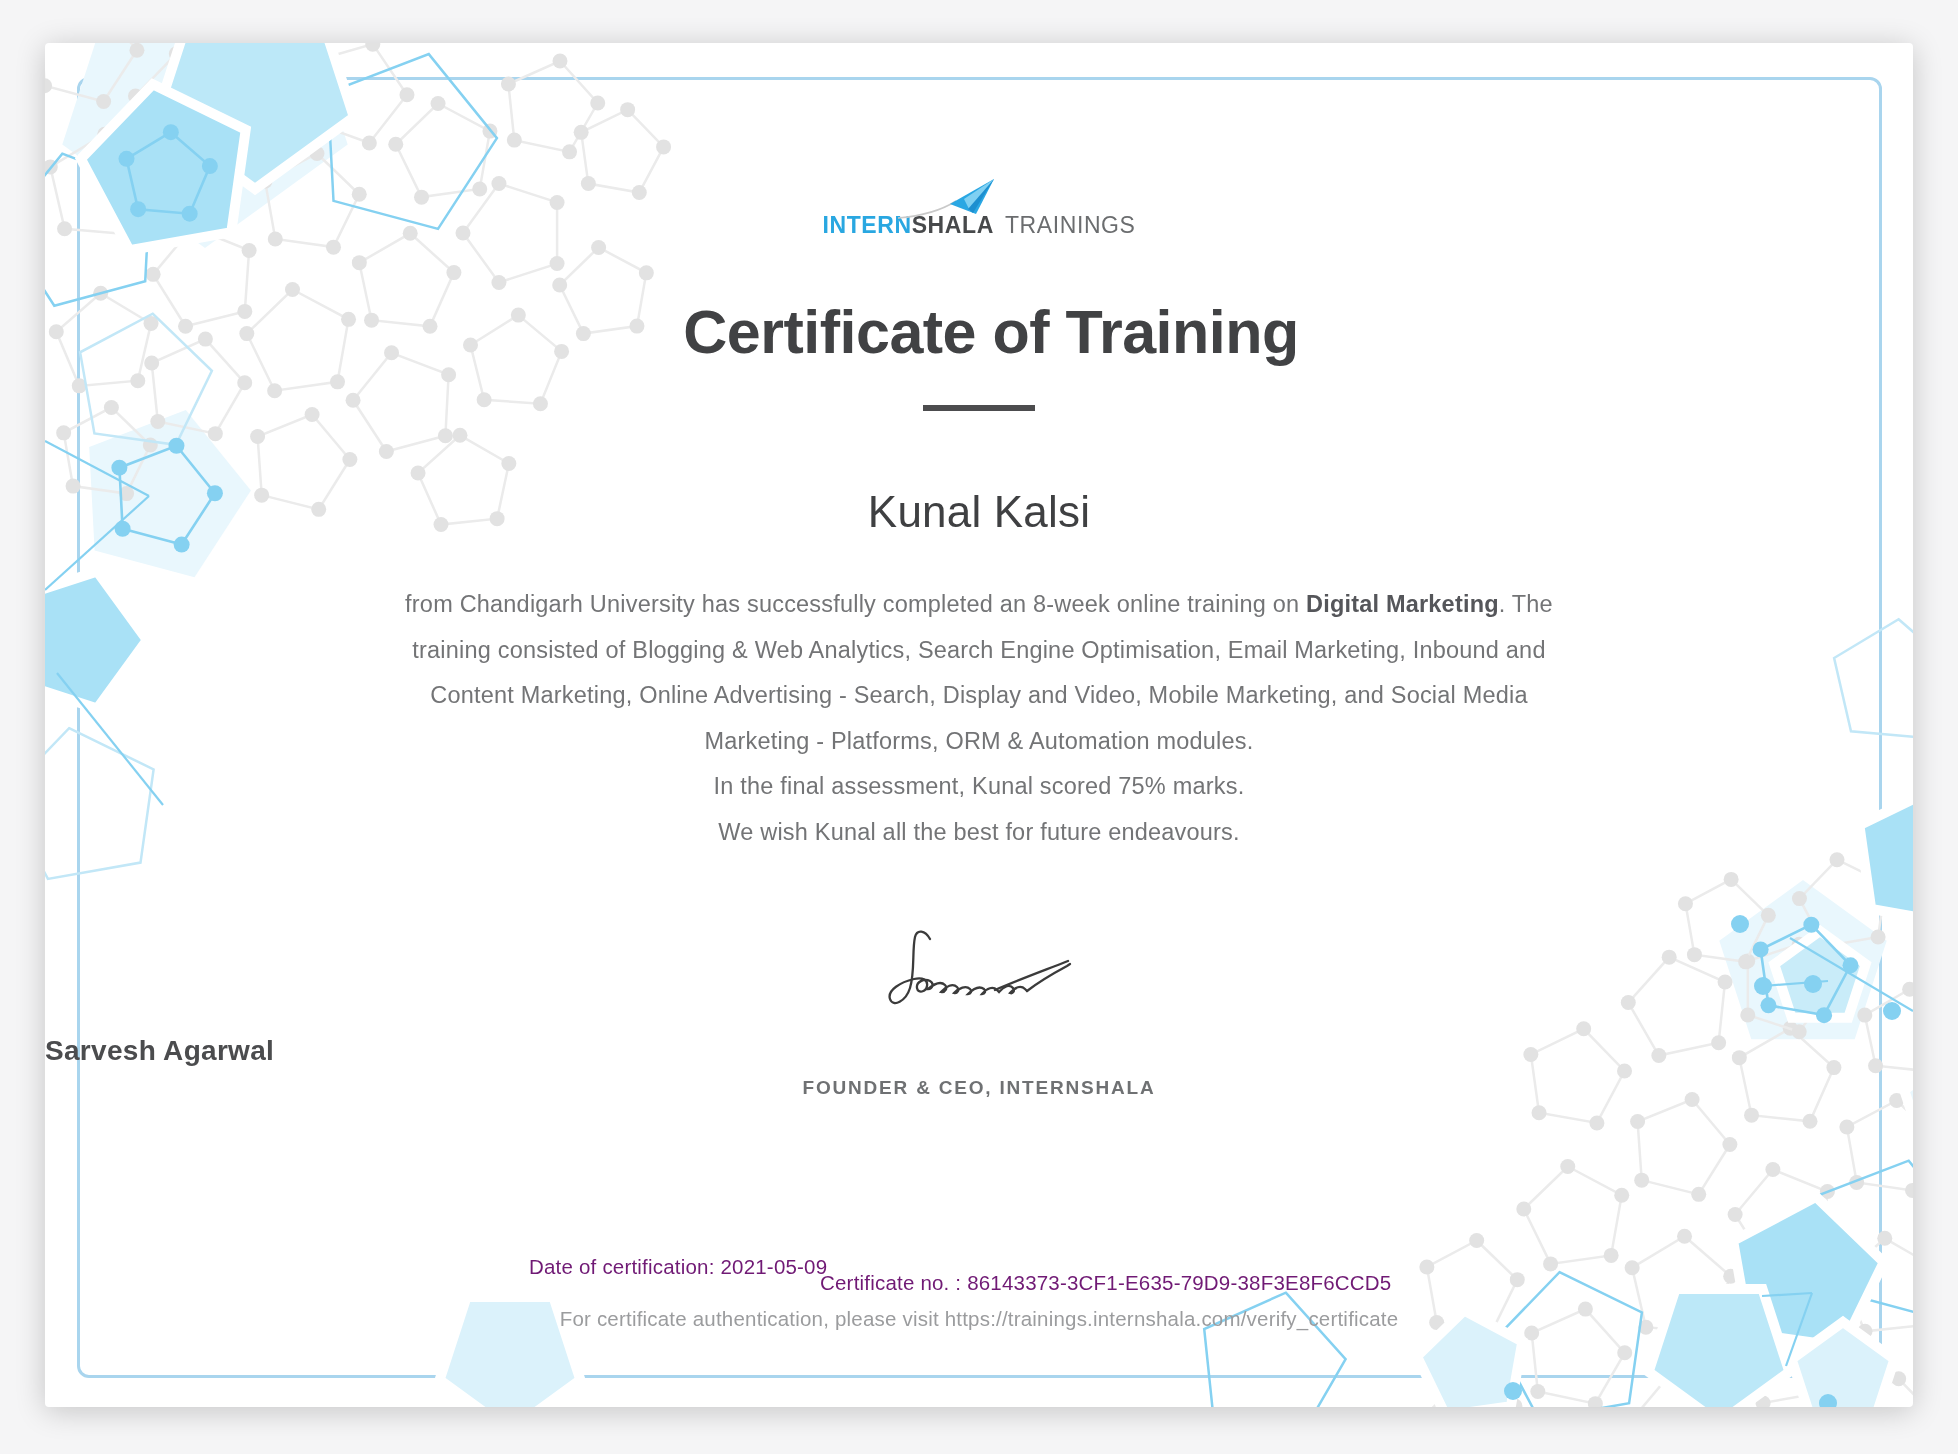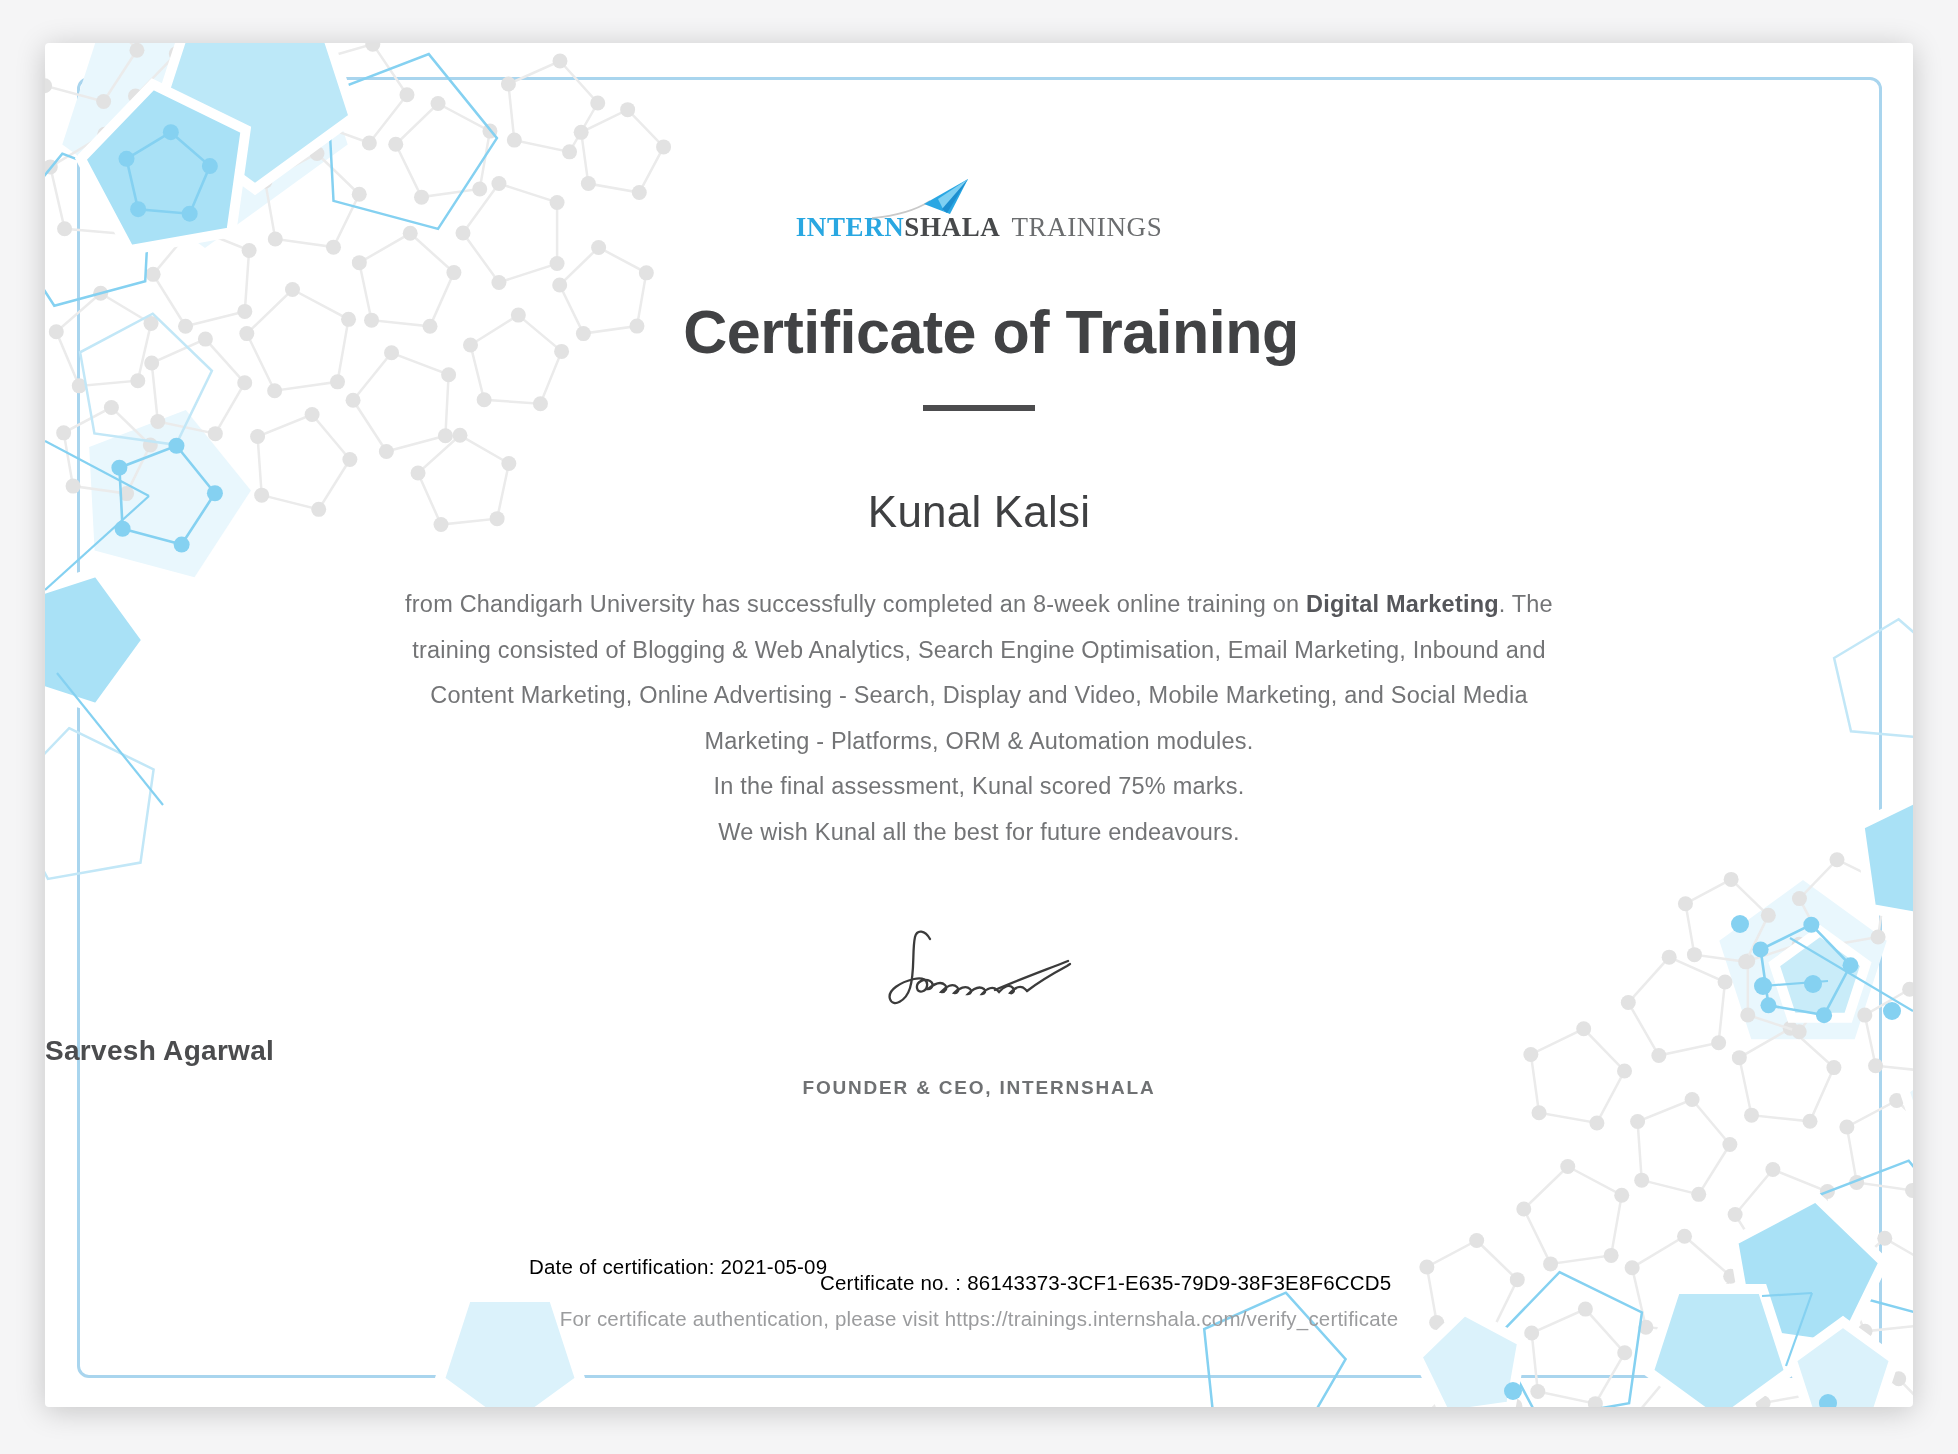--- a/index.html
+++ b/index.html
@@ -18,21 +18,21 @@
   .inner-border{
     position:absolute;left:32px;top:34px;width:1805px;height:1301px;
     border:3px solid #a9d5ee;border-radius:12px;
     box-sizing:border-box;z-index:1;
   }
   .deco{position:absolute;left:0;top:0;width:1868px;height:1364px;z-index:2;pointer-events:none;}
   .content{position:absolute;left:0;top:0;width:1868px;height:1364px;z-index:3;}
 
   .logo{position:absolute;top:169px;left:0;right:0;text-align:center;}
   .logo-inner{position:relative;display:inline-block;white-space:nowrap;}
-  .logo-inner span{font-size:27px;font-weight:700;letter-spacing:.6px;vertical-align:baseline;font-family:Liberation Serif, serif;}
+  .logo-inner span{font-size:23px;font-weight:700;letter-spacing:.6px;vertical-align:baseline;}
   .logo-intern{color:#29a7e1;}
   .logo-shala{color:#47494b;}
   .logo-trainings{color:#6b6d6f;font-weight:400 !important;margin-left:11px;letter-spacing:1.2px;}
   .plane{position:absolute;left:72px;top:-36px;width:104px;height:46px;}
 
   .title{
     position:absolute;top:256px;left:0;right:0;margin:0;text-align:center;
     font-size:61px;line-height:66px;font-weight:700;letter-spacing:-.5px;color:#414244;padding-left:24px;
   }
   .divider{
@@ -53,21 +53,21 @@
   .sig-name{
     position:absolute;top:992px;left:0;right:0;text-align:left;
     font-size:28px;font-weight:700;color:#4b4c4e;letter-spacing:.3px;
   }
   .sig-role{
     position:absolute;top:1034px;left:0;right:0;text-align:center;
     font-size:19px;font-weight:700;color:#6f7173;letter-spacing:1.8px;
   }
 
   .foot1{position:absolute;top:1212px;left:0;width:1636px;height:30px;
-    font-size:20.5px;color:#000000;letter-spacing:.2px;}
+    font-size:20.5px;color:#701a75;letter-spacing:.2px;}
   .foot1 .date{position:absolute;left:484px;top:0;white-space:nowrap;}
   .foot1 .certno{position:absolute;left:775px;top:0;white-space:nowrap;margin-top:16px;}
   .foot2{position:absolute;top:1264px;left:0;right:0;text-align:center;
     font-size:20.5px;color:#9b9c9e;letter-spacing:.2px;}
 </style>
 </head>
 <body>
 
 <div class="page">
 

